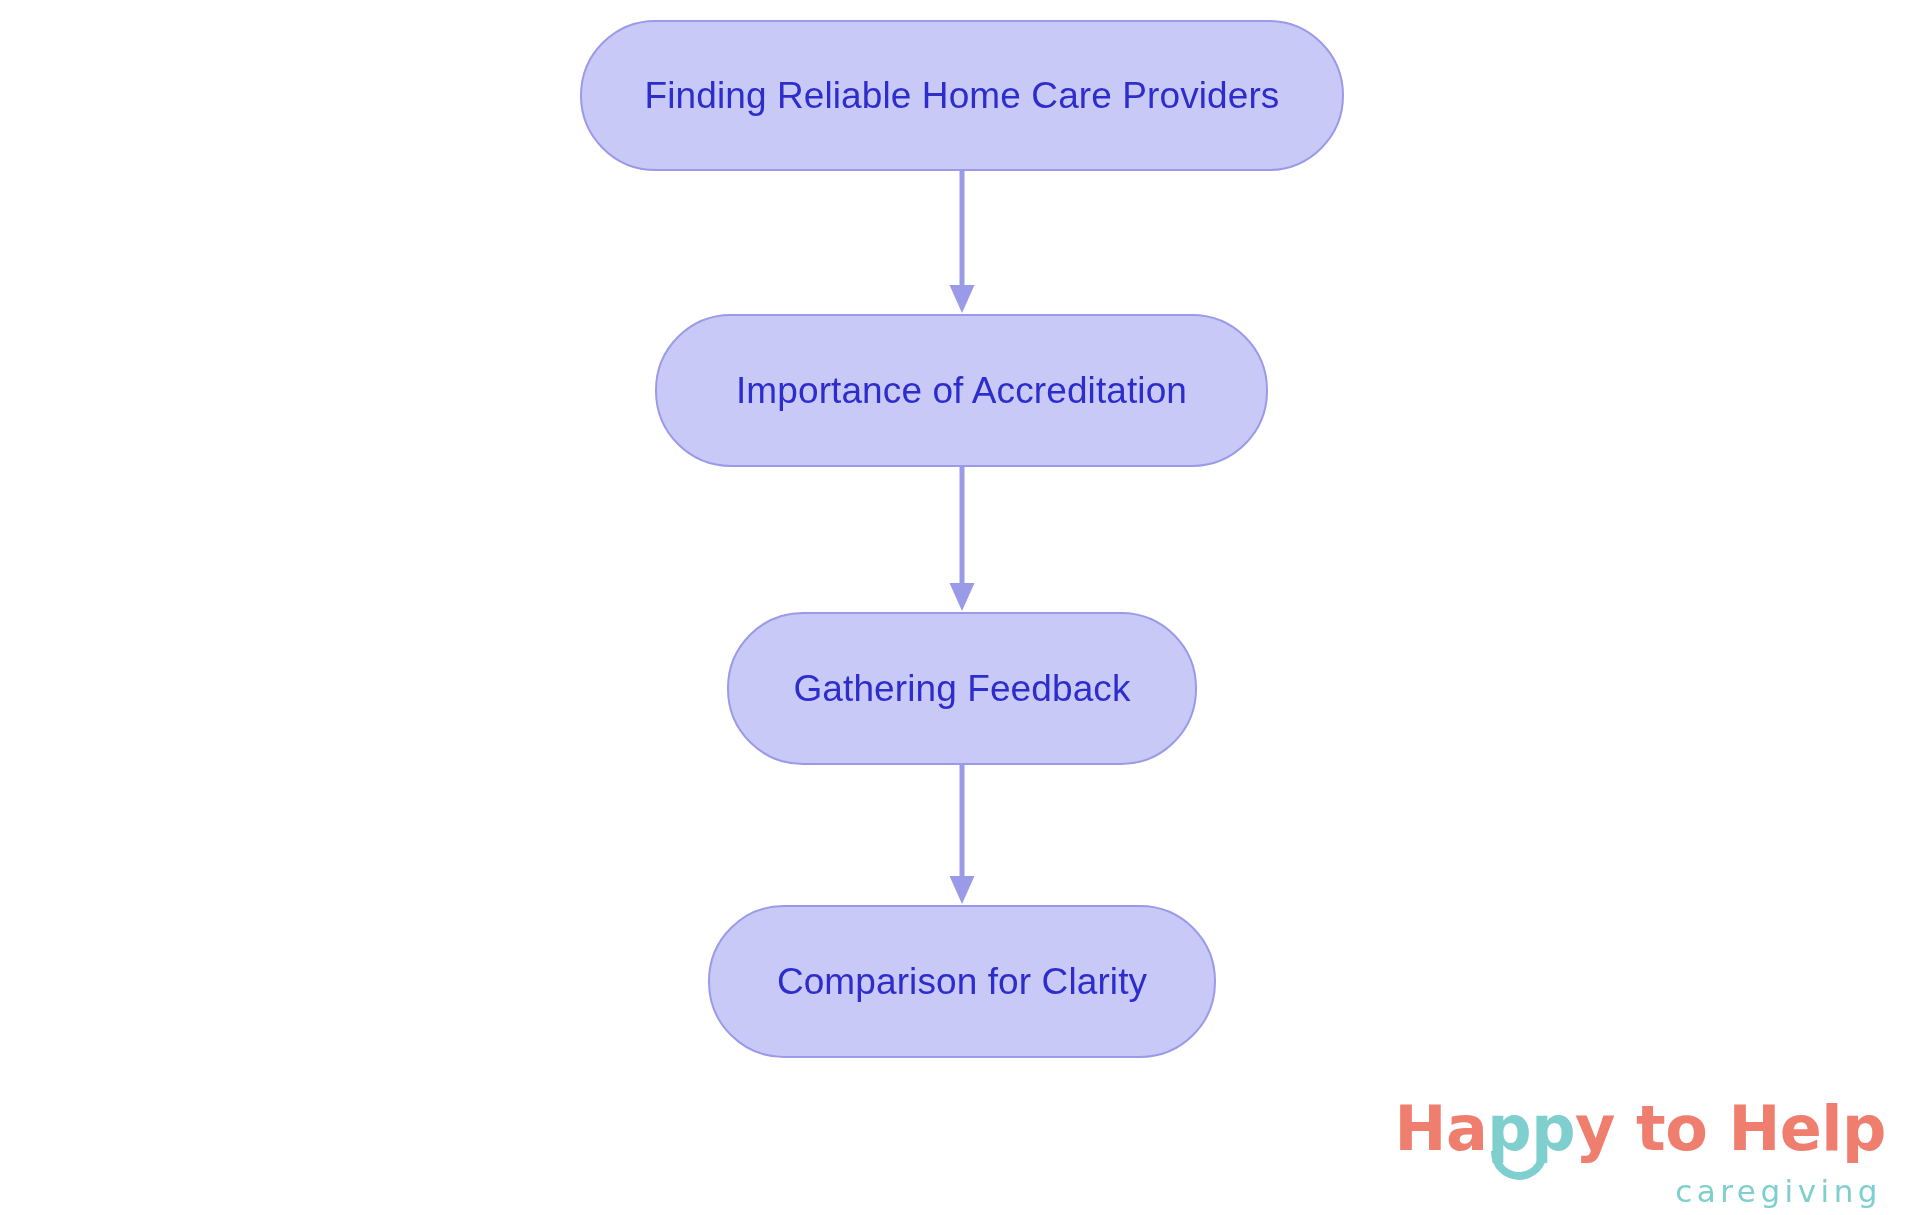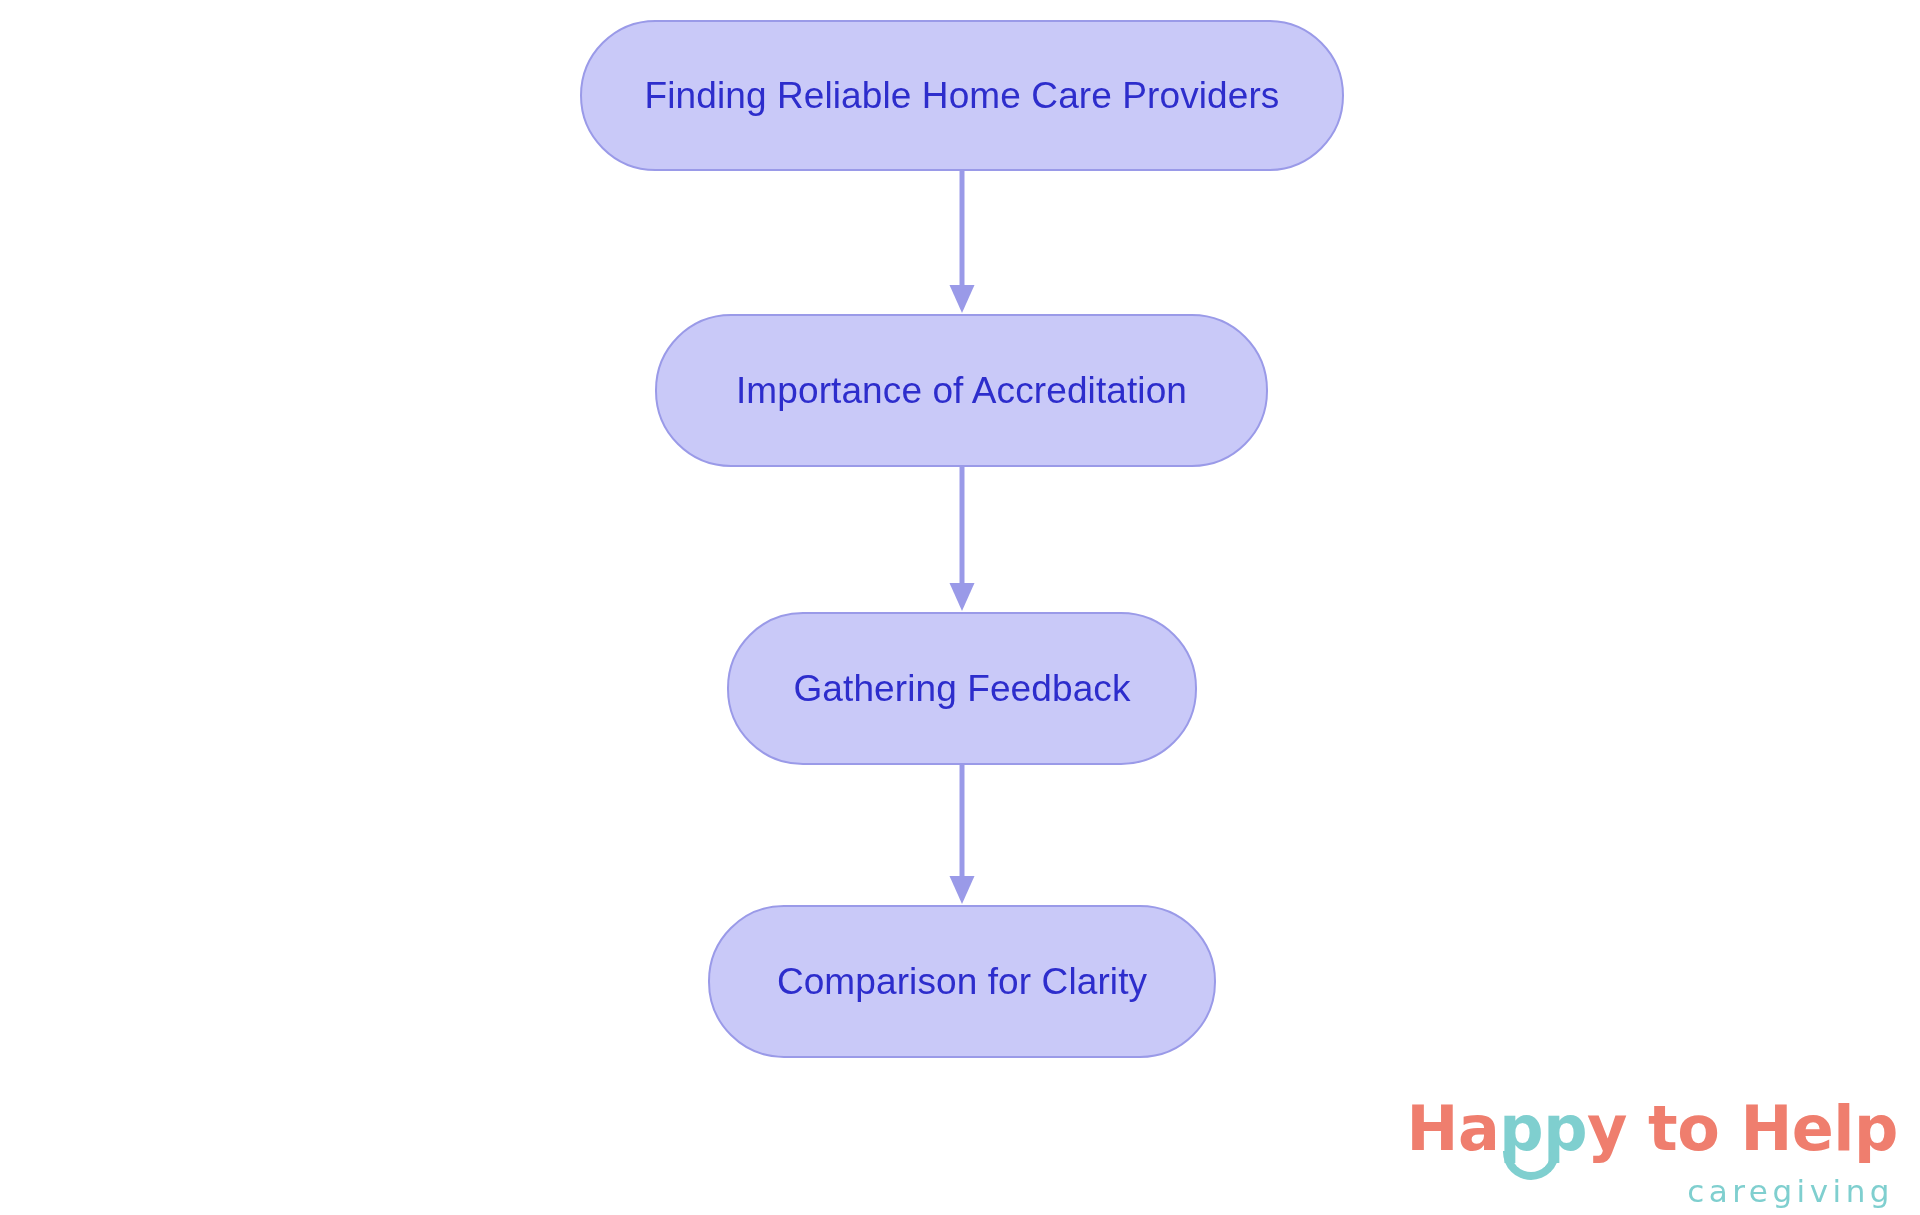--- a/index.html
+++ b/index.html
@@ -58,21 +58,21 @@
   }
 
   #node-1 { left: 580px;  top: 20px;   width: 764px; height: 151px; }
   #node-2 { left: 655px;  top: 314px;  width: 613px; height: 153px; }
   #node-3 { left: 727px;  top: 612px;  width: 470px; height: 153px; }
   #node-4 { left: 708px;  top: 905px;  width: 508px; height: 153px; }
 
   
   #brand-logo {
     position: absolute;
-    right: 22px;
+    right: 34px;
     bottom: 8px;
     z-index: 3;
     text-align: right;
     user-select: none;
   }
   .logo-wordmark {
     position: relative;
     font-family: "DejaVu Sans", sans-serif;
     font-weight: 700;
     font-size: 62px;

